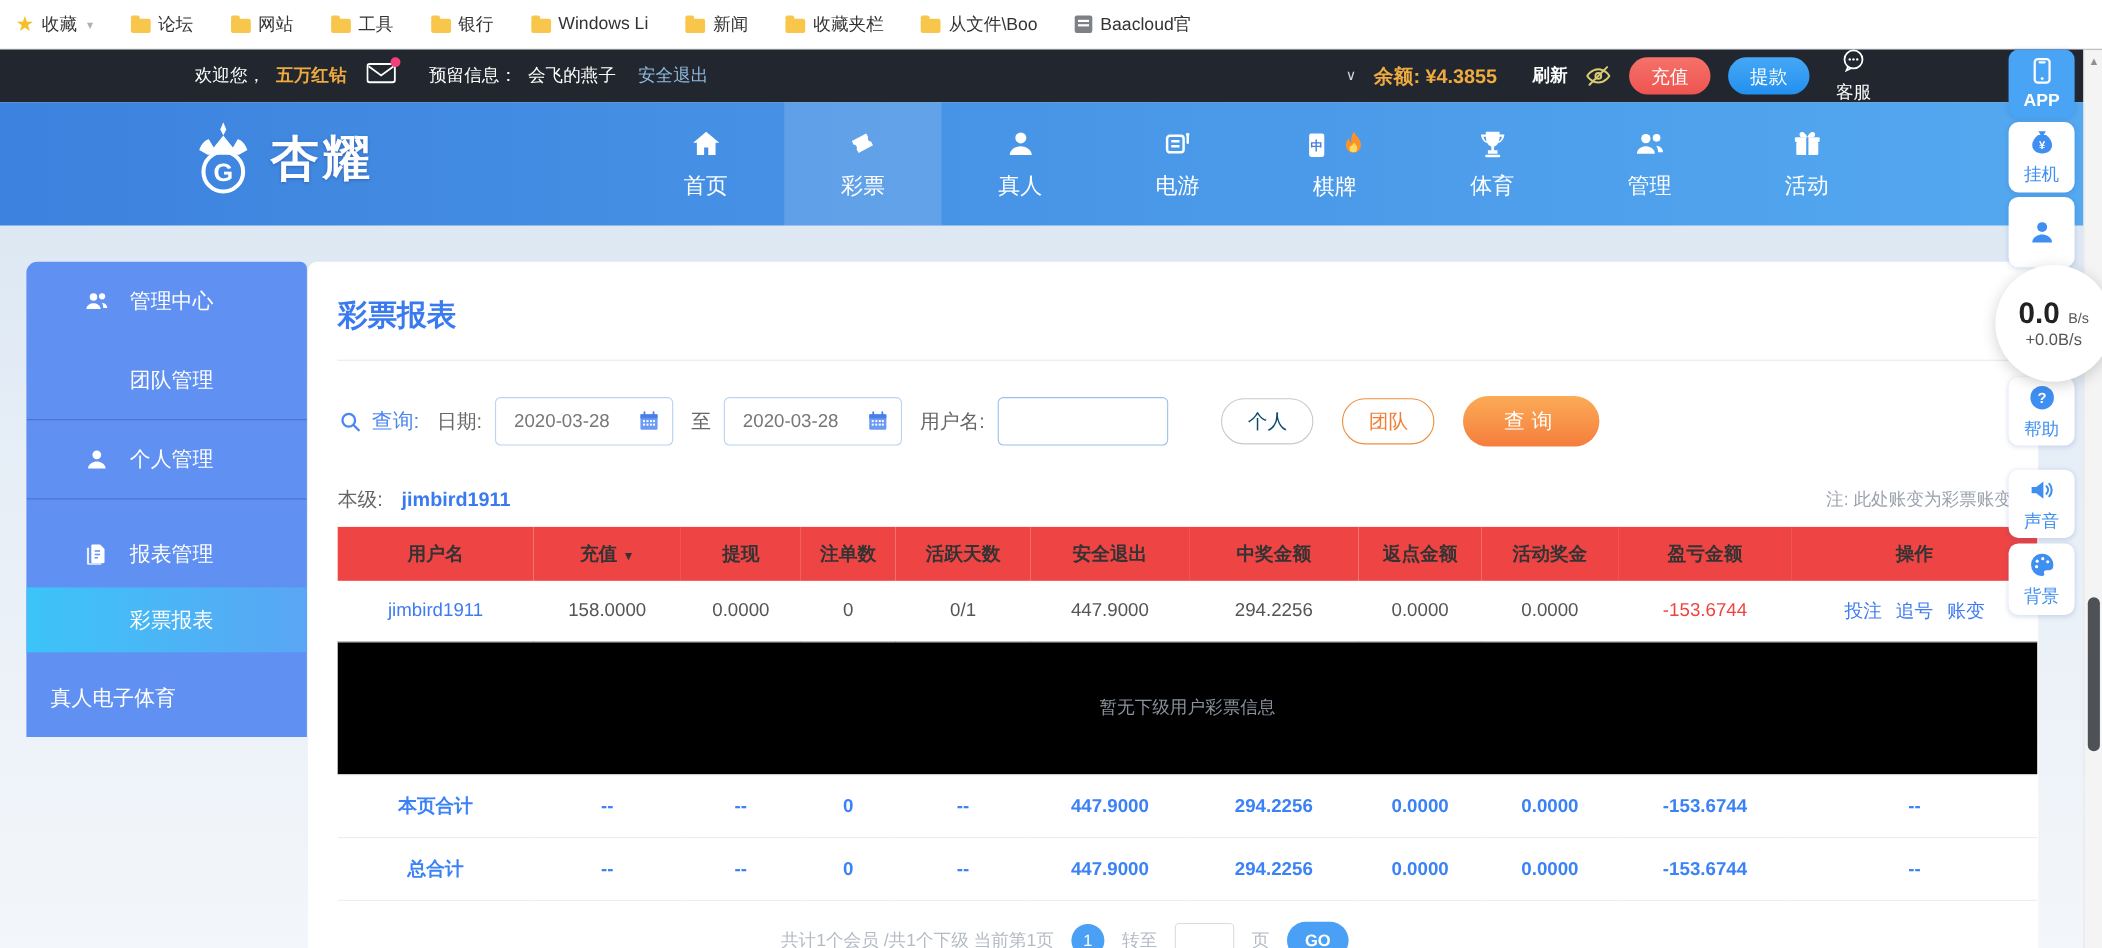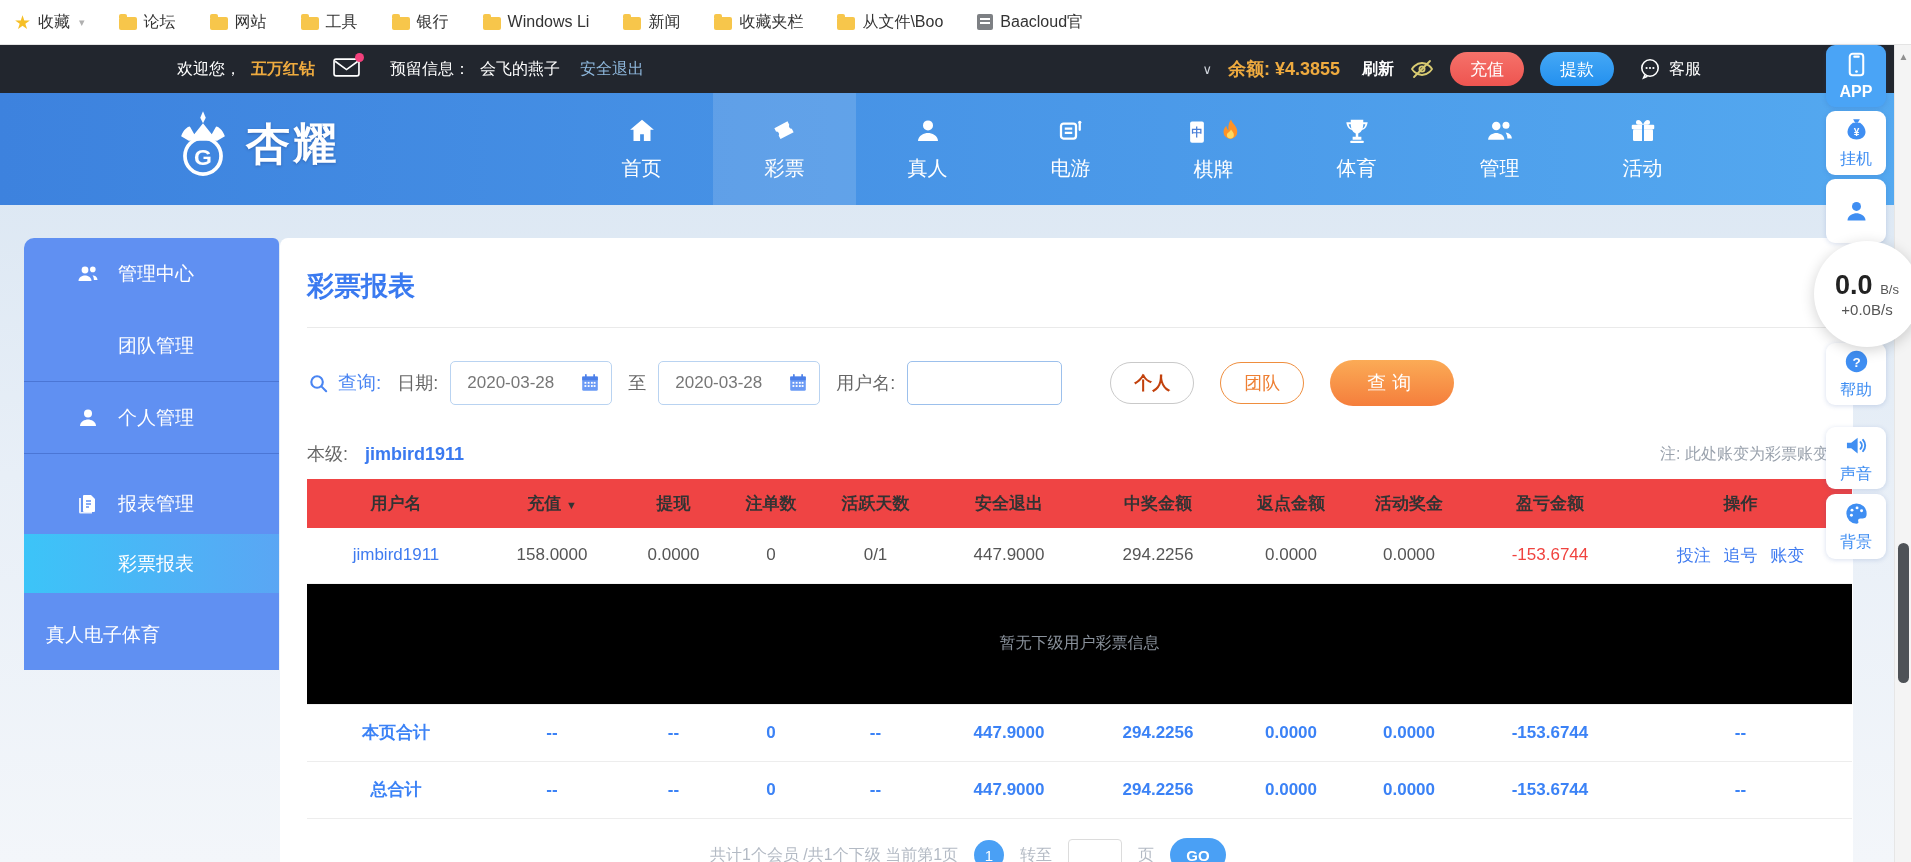--- a/index.html
+++ b/index.html
@@ -25,25 +25,25 @@
   
   .topbar { position:absolute; left:0; top:45px; width:1911px; height:48px; background:#22262e;
             display:flex; align-items:center; color:#fff; font-size:16px; }
   .tb-left { display:flex; align-items:center; margin-left:177px; gap:10px; white-space:nowrap; }
   .gold { color:#efab3f; font-weight:bold; }
   .mail-wrap { position:relative; margin:0 20px 0 8px; cursor:pointer; }
   .mail-dot { position:absolute; right:-4px; top:-4px; width:9px; height:9px; border-radius:50%; background:#f3407c; }
   .logout { color:#8fb8dd; margin-left:10px; cursor:pointer; }
   .tb-right { position:absolute; right:210px; display:flex; align-items:center; gap:16px; white-space:nowrap; }
   .caret-down { font-size:13px; color:#cfd4dc; }
-  .refresh { font-weight:bold; cursor:pointer; margin-left:6px; }
+  .refresh { font-weight:bold; cursor:pointer; margin-left:16px; }
   .pill { height:34px; border:none; border-radius:17px; color:#fff; font-size:17px; padding:0 20px; cursor:pointer; }
   .pill.recharge { background:linear-gradient(#f5726a,#ee5450); }
   .pill.withdraw { background:linear-gradient(#45a8f5,#2390ef); }
-  .service { display:flex; align-items:center; gap:7px; margin-left:8px; cursor:pointer; }
+  .service { display:flex; align-items:center; gap:7px; margin-left:8px; cursor:pointer;flex-direction:column; }
 
   
   .nav { position:absolute; left:0; top:93px; width:1911px; height:112px;
          background:linear-gradient(90deg,#3d82de,#54a9f0); }
   .logo { position:absolute; left:168px; top:14px; display:flex; align-items:center; gap:8px; cursor:pointer; }
   .logo-text { color:#fff; font-size:44px; font-weight:bold; letter-spacing:3px; text-shadow:0 1px 3px rgba(0,0,60,.25); }
   .nav-items { position:absolute; left:570px; top:0; display:flex; height:112px; }
   .nav-item { width:143px; height:112px; display:flex; flex-direction:column; align-items:center;
               justify-content:center; gap:9px; color:#fff; font-size:20px; cursor:pointer; position:relative; }
   .nav-item.active { background:rgba(255,255,255,.14); }
@@ -68,21 +68,21 @@
   .search-row { position:absolute; left:27px; top:120px; height:50px; display:flex; align-items:center; }
   .q-label { color:#4a85f2; font-size:19px; margin:0 16px 0 8px; }
   .f-label { color:#666; font-size:18px; margin-right:12px; }
   .date-box { width:162px; height:44px; border:1px solid #b9d3f1; border-radius:5px; display:flex;
               align-items:center; justify-content:space-between; padding:0 10px 0 16px; color:#777;
               font-size:17px; margin-right:16px; cursor:pointer; background:#fff; }
   .date-box svg { width:22px; height:22px; }
   .user-input { width:155px; height:44px; border:1px solid #9cc0ec; border-radius:5px; font-size:17px;
                 padding:0 10px; outline:none; color:#555; }
   .btn-outline { height:42px; border-radius:21px; background:#fff; font-size:18px; padding:0 23px; cursor:pointer; }
-  .btn-personal { border:1px solid #c9c9c9; color:#c2410c; margin-left:48px;font-weight:bold; }
+  .btn-personal { border:1px solid #c9c9c9; color:#0c4a6e; margin-left:48px; }
   .btn-team { border:1px solid #ef8e3e; color:#ee7f33; margin-left:26px; }
   .btn-search { height:46px; border:none; border-radius:23px; padding:0 37px; margin-left:26px;
                 background:linear-gradient(#fbab56,#f57e3c); color:#fff; font-size:19px; cursor:pointer;
                 letter-spacing:6px; }
   .level-row { position:absolute; left:27px; top:204px; font-size:18px; color:#666; }
   .level-val { color:#3a7af0; font-weight:bold; margin-left:12px; cursor:pointer; }
   .note { position:absolute; right:24px; top:206px; font-size:16px; color:#9aa2ad; }
 
   table.report { position:absolute; left:27px; top:241px; border-collapse:collapse; table-layout:fixed;
                  width:1545px; font-size:17px; }

